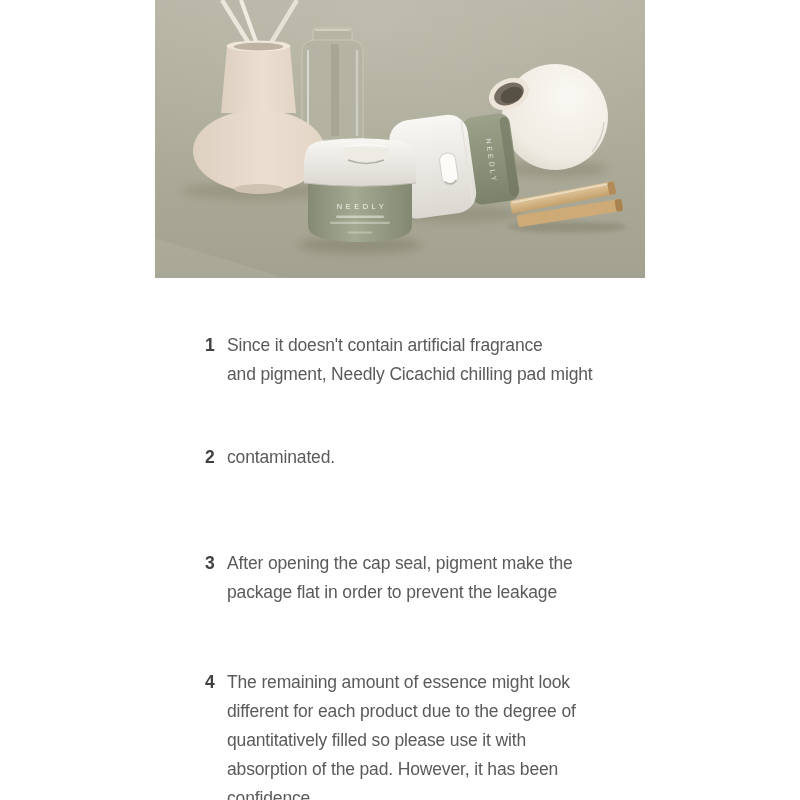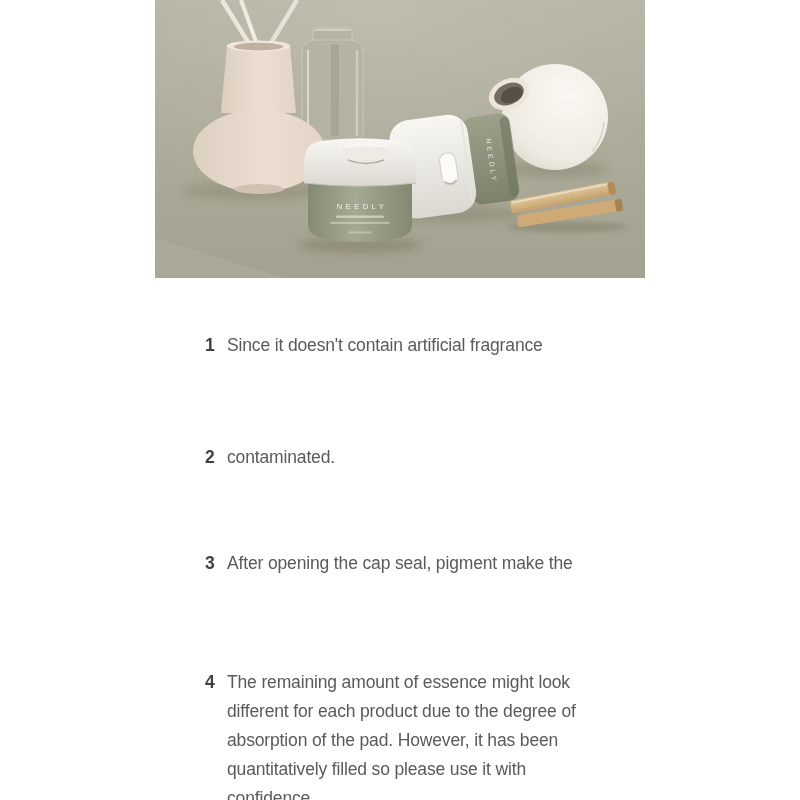--- a/index.html
+++ b/index.html
@@ -150,42 +150,44 @@
       </g>
     </svg>
   </div>
 
   <ol class="notes">
 
     <li class="note note1">
       <span class="num">1</span>
       <span class="lines">
         <span>Since it doesn't contain artificial fragrance</span>
+        <span>and pigment, Needly Cicachid chilling pad might</span>
       </span>
     </li>
 
     <li class="note note2">
       <span class="num">2</span>
       <span class="lines">
         <span>contaminated.</span>
       </span>
     </li>
 
     <li class="note note3">
       <span class="num">3</span>
       <span class="lines">
         <span>After opening the cap seal, pigment make the</span>
+        <span>package flat in order to prevent the leakage</span>
       </span>
     </li>
 
     <li class="note note4">
       <span class="num">4</span>
       <span class="lines">
         <span>The remaining amount of essence might look</span>
         <span>different for each product due to the degree of</span>
+        <span>quantitatively filled so please use it with</span>
         <span>absorption of the pad. However, it has been</span>
-        <span>quantitatively filled so please use it with</span>
         <span>confidence.</span>
       </span>
     </li>
 
   </ol>
 </div>
 
 </body></html>

